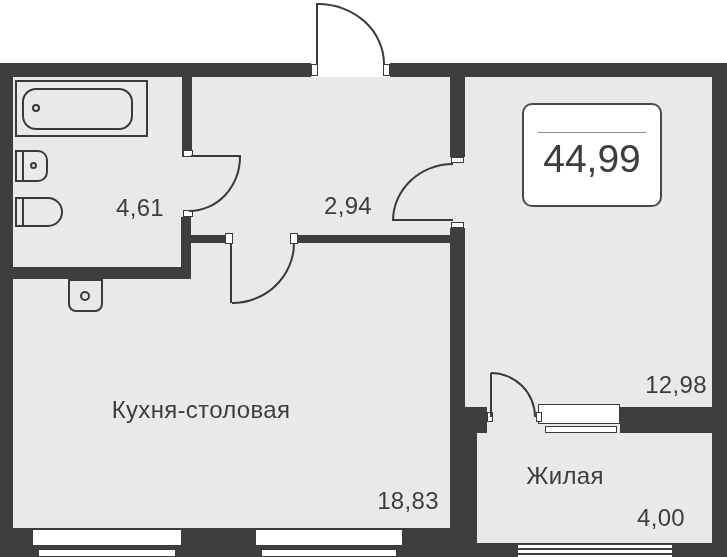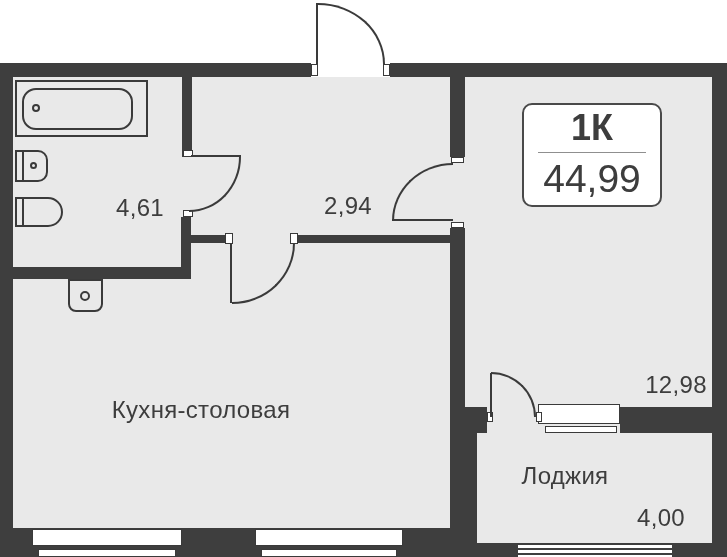--- a/index.html
+++ b/index.html
@@ -101,29 +101,29 @@
   <div class="vline" style="left:22px;top:151px;height:30px"></div>
   <div class="circ" style="left:30px;top:162px;width:7px;height:7px"></div>
 
   <div class="fixture" style="left:15px;top:197px;width:48px;height:30px;border-radius:0 15px 15px 0"></div>
   <div class="vline" style="left:22px;top:198px;height:28px"></div>
 
   <div class="fixture" style="left:68px;top:279px;width:35px;height:33px;border-radius:0 0 8px 8px"></div>
   <div class="circ" style="left:80px;top:291px;width:10px;height:10px"></div>
 
   <div class="unit-card">
-    <div class="unit-type">1К</div>
     <div class="unit-divider"></div>
     <div class="unit-area">44,99</div>
   </div>
 
   <div class="label" style="left:348px;top:206px">2,94</div>
 
   <div class="label" style="left:140px;top:208px">4,61</div>
 
   <div class="label" style="left:676px;top:385px">12,98</div>
 
   <div class="label" style="left:201px;top:410px">Кухня-столовая</div>
+  <div class="label" style="left:408px;top:501px">18,83</div>
 
-  <div class="label" style="left:565px;top:476px">Лоджия</div>
+  <div class="label" style="left:565px;top:476px">Жилая</div>
   <div class="label" style="left:661px;top:518px">4,00</div>
 
 </div>
 
 </body></html>

